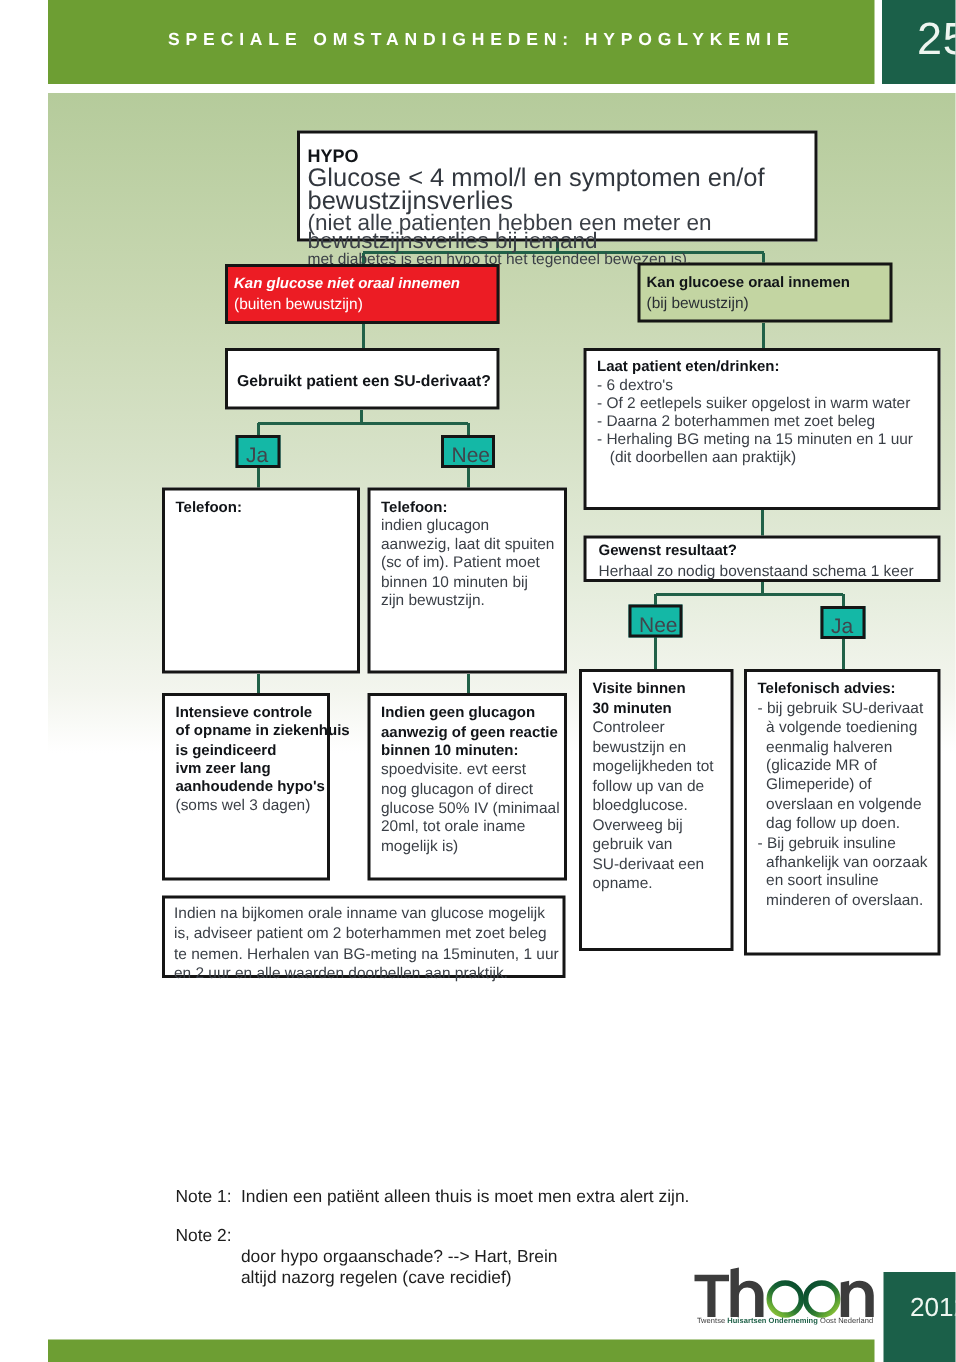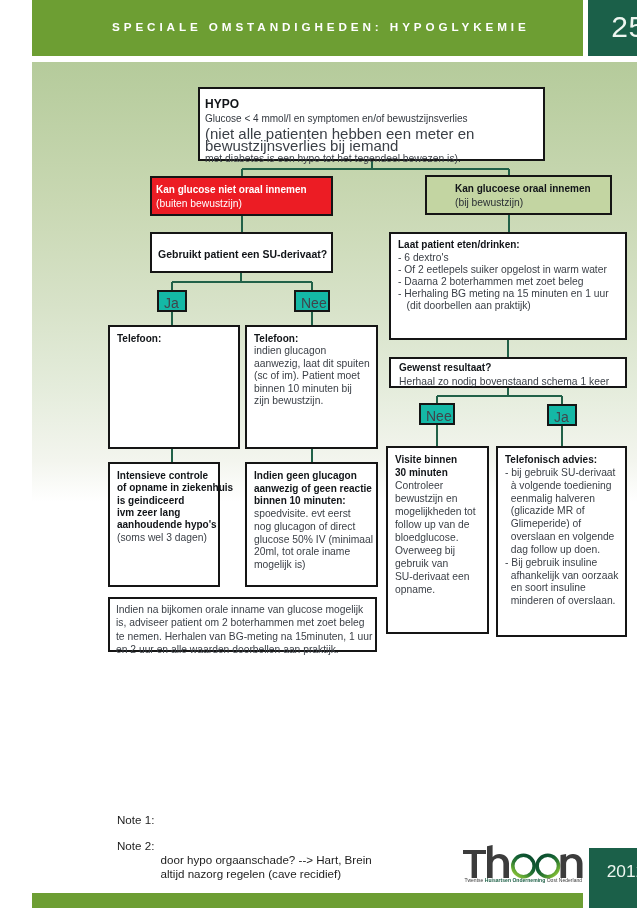--- a/index.html
+++ b/index.html
@@ -27,21 +27,21 @@
   .box.red{background:#ec1c24;color:#fff;}
   .box.green{background:#c3d5a2;color:#2a2f34;}
   .box .inner{padding:5px 8px;}
   .b{font-weight:bold;color:#111418;font-size:10px;}
   .lbl{position:absolute;box-sizing:border-box;border:2px solid #151515;background:#14b8a6;
        font-size:14px;color:#40454c;}
   .lbl span{position:absolute;left:5px;top:3.5px;line-height:14px;}
   svg.conn{position:absolute;left:0;top:0;width:637px;height:908px;pointer-events:none;}
 
   
-  .notes{position:absolute;left:85px;top:813px;width:430px;font-size:11.6px;
+  .notes{position:absolute;left:85px;top:791px;width:430px;font-size:11.6px;
          line-height:14px;color:#1d1d1d;white-space:nowrap;}
   .note-row{display:flex;}
   .note-lead{width:43.6px;flex:none;}
   .note-ind{margin-left:43.6px;}
   .note-gap{height:12px;}
 
   
   .footer-strip{position:absolute;left:0;top:893px;width:551px;height:15px;background:#6d9e33;}
   .footer-dark{position:absolute;left:557px;top:848px;width:80px;height:60px;background:#1b6049;}
   .footer-dark span{position:absolute;left:-6px;right:0;top:13.2px;text-align:center;
@@ -82,34 +82,34 @@
       <path d="M530 396 L530 404"></path>
       <path d="M405 424 L405 446"></path>
       <path d="M530 425 L530 446"></path>
     </g>
   </svg>
 
   <div class="fc">
     <div class="box" style="left:166px;top:87px;width:347px;height:74px;">
       <div class="inner" style="padding:8px 5px;">
         <div class="b" style="font-size:12px;line-height:14px;">HYPO</div>
-        <div style="font-size:10px;line-height:15px;color:#32373e;">Glucose &lt; 4 mmol/l en symptomen en/of bewustzijnsverlies</div>
+        <div style="font-size:17px;line-height:15px;color:#32373e;">Glucose &lt; 4 mmol/l en symptomen en/of bewustzijnsverlies</div>
         <div style="font-size:15px;line-height:12.3px;margin-top:2px;color:#3a3f46;">(niet alle patienten hebben een meter en bewustzijnsverlies bij iemand</div>
         <div style="font-size:10.35px;line-height:12.3px;color:#3a3f46;">met diabetes is een hypo tot het tegendeel bewezen is).</div>
       </div>
     </div>
 
     <div class="box red" style="left:118px;top:176px;width:183px;height:40px;">
       <div class="inner" style="padding:5px 4px;">
-        <div class="b" style="color:#fff;line-height:13.5px;">Kan glucose niet oraal innemen</div>
+        <div class="b" style="color:#fff;line-height:13.5px;font-style:italic;">Kan glucose niet oraal innemen</div>
         <div style="color:#fff;line-height:13.5px;">(buiten bewustzijn)</div>
       </div>
     </div>
 
-    <div class="box green" style="left:393px;top:175px;width:187px;height:40px;padding-left:24px;">
+    <div class="box green" style="left:393px;top:175px;width:170px;height:40px;">
       <div class="inner" style="padding:5px 4px;">
         <div class="b" style="line-height:13.5px;">Kan glucoese oraal innemen</div>
         <div style="line-height:13.5px;">(bij bewustzijn)</div>
       </div>
     </div>
 
     <div class="box" style="left:118px;top:232px;width:183px;height:41px;">
       <div class="inner" style="padding:13px 6px;">
         <div class="b" style="line-height:14px;white-space:nowrap;font-size:10.5px;">Gebruikt patient een SU-derivaat?</div>
       </div>
@@ -227,20 +227,21 @@
 is, adviseer patient om 2 boterhammen met zoet beleg
 te nemen. Herhalen van BG-meting na 15minuten, 1 uur
 en 2 uur en alle waarden doorbellen aan praktijk.</div>
       </div>
     </div>
   </div>
 
   <div class="notes">
     <div class="note-row">
       <div class="note-lead">Note 1:</div>
+      <div>Indien een patiënt alleen thuis is moet men extra alert zijn.</div>
     </div>
     <div class="note-gap"></div>
     <div class="note-row">
       <div class="note-lead">Note 2:</div>
     </div>
     <div class="note-ind">door hypo orgaanschade? --&gt; Hart, Brein</div>
     <div class="note-ind">altijd nazorg regelen (cave recidief)</div>
   </div>
 
   <div class="footer-strip"></div>

